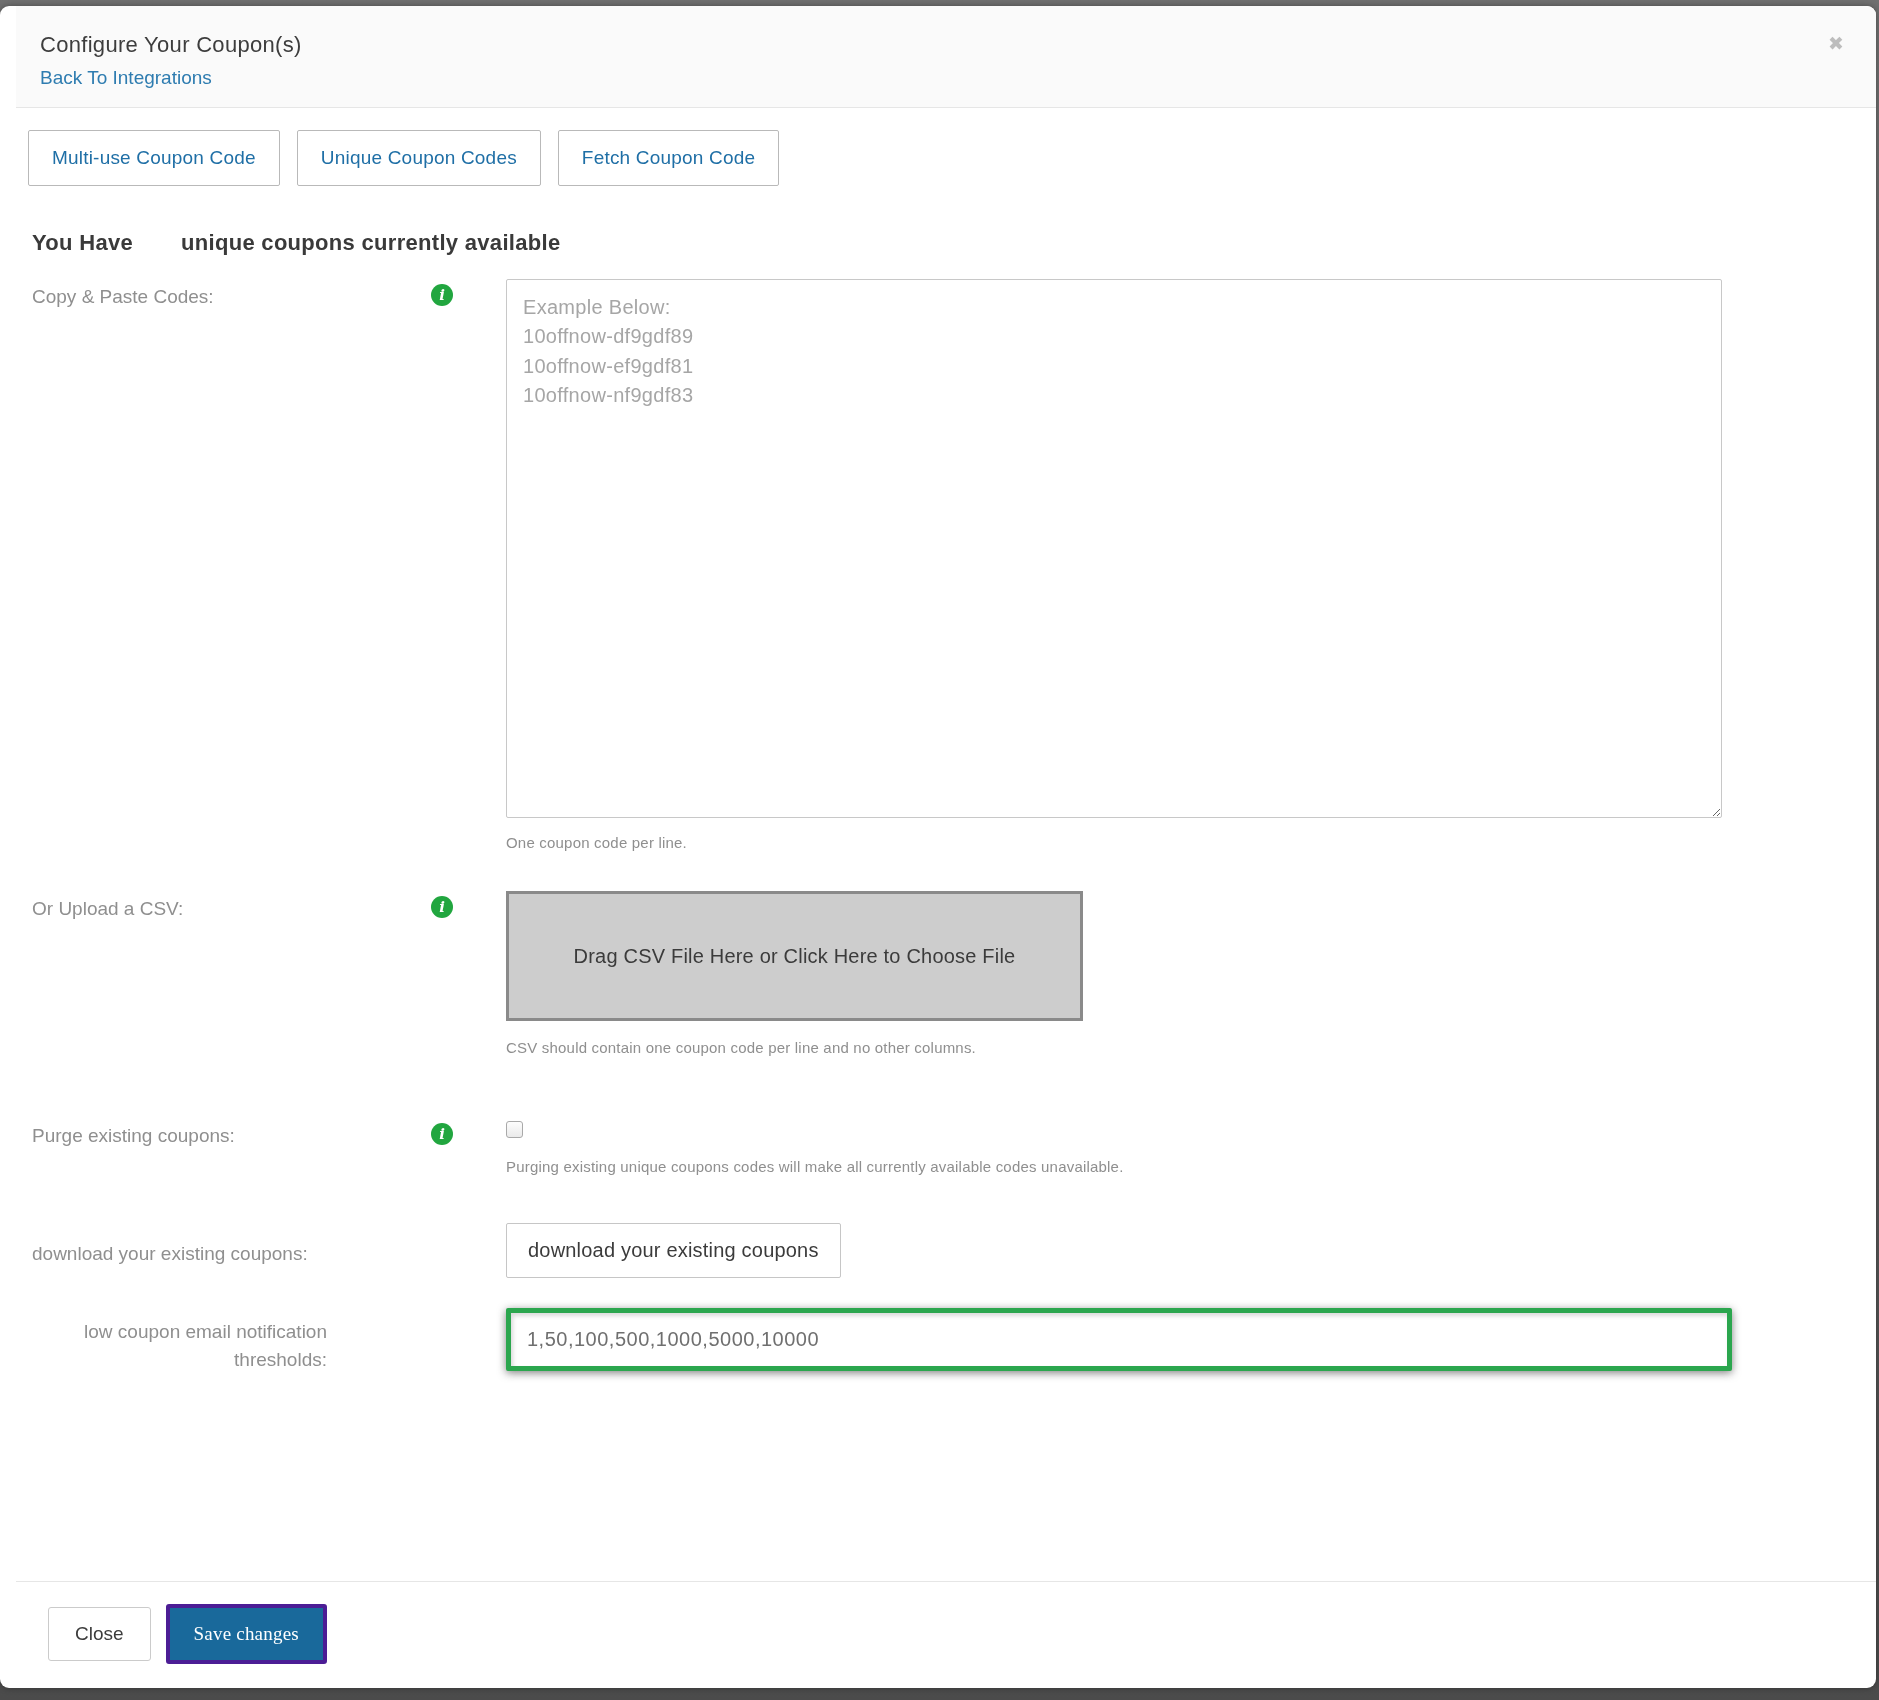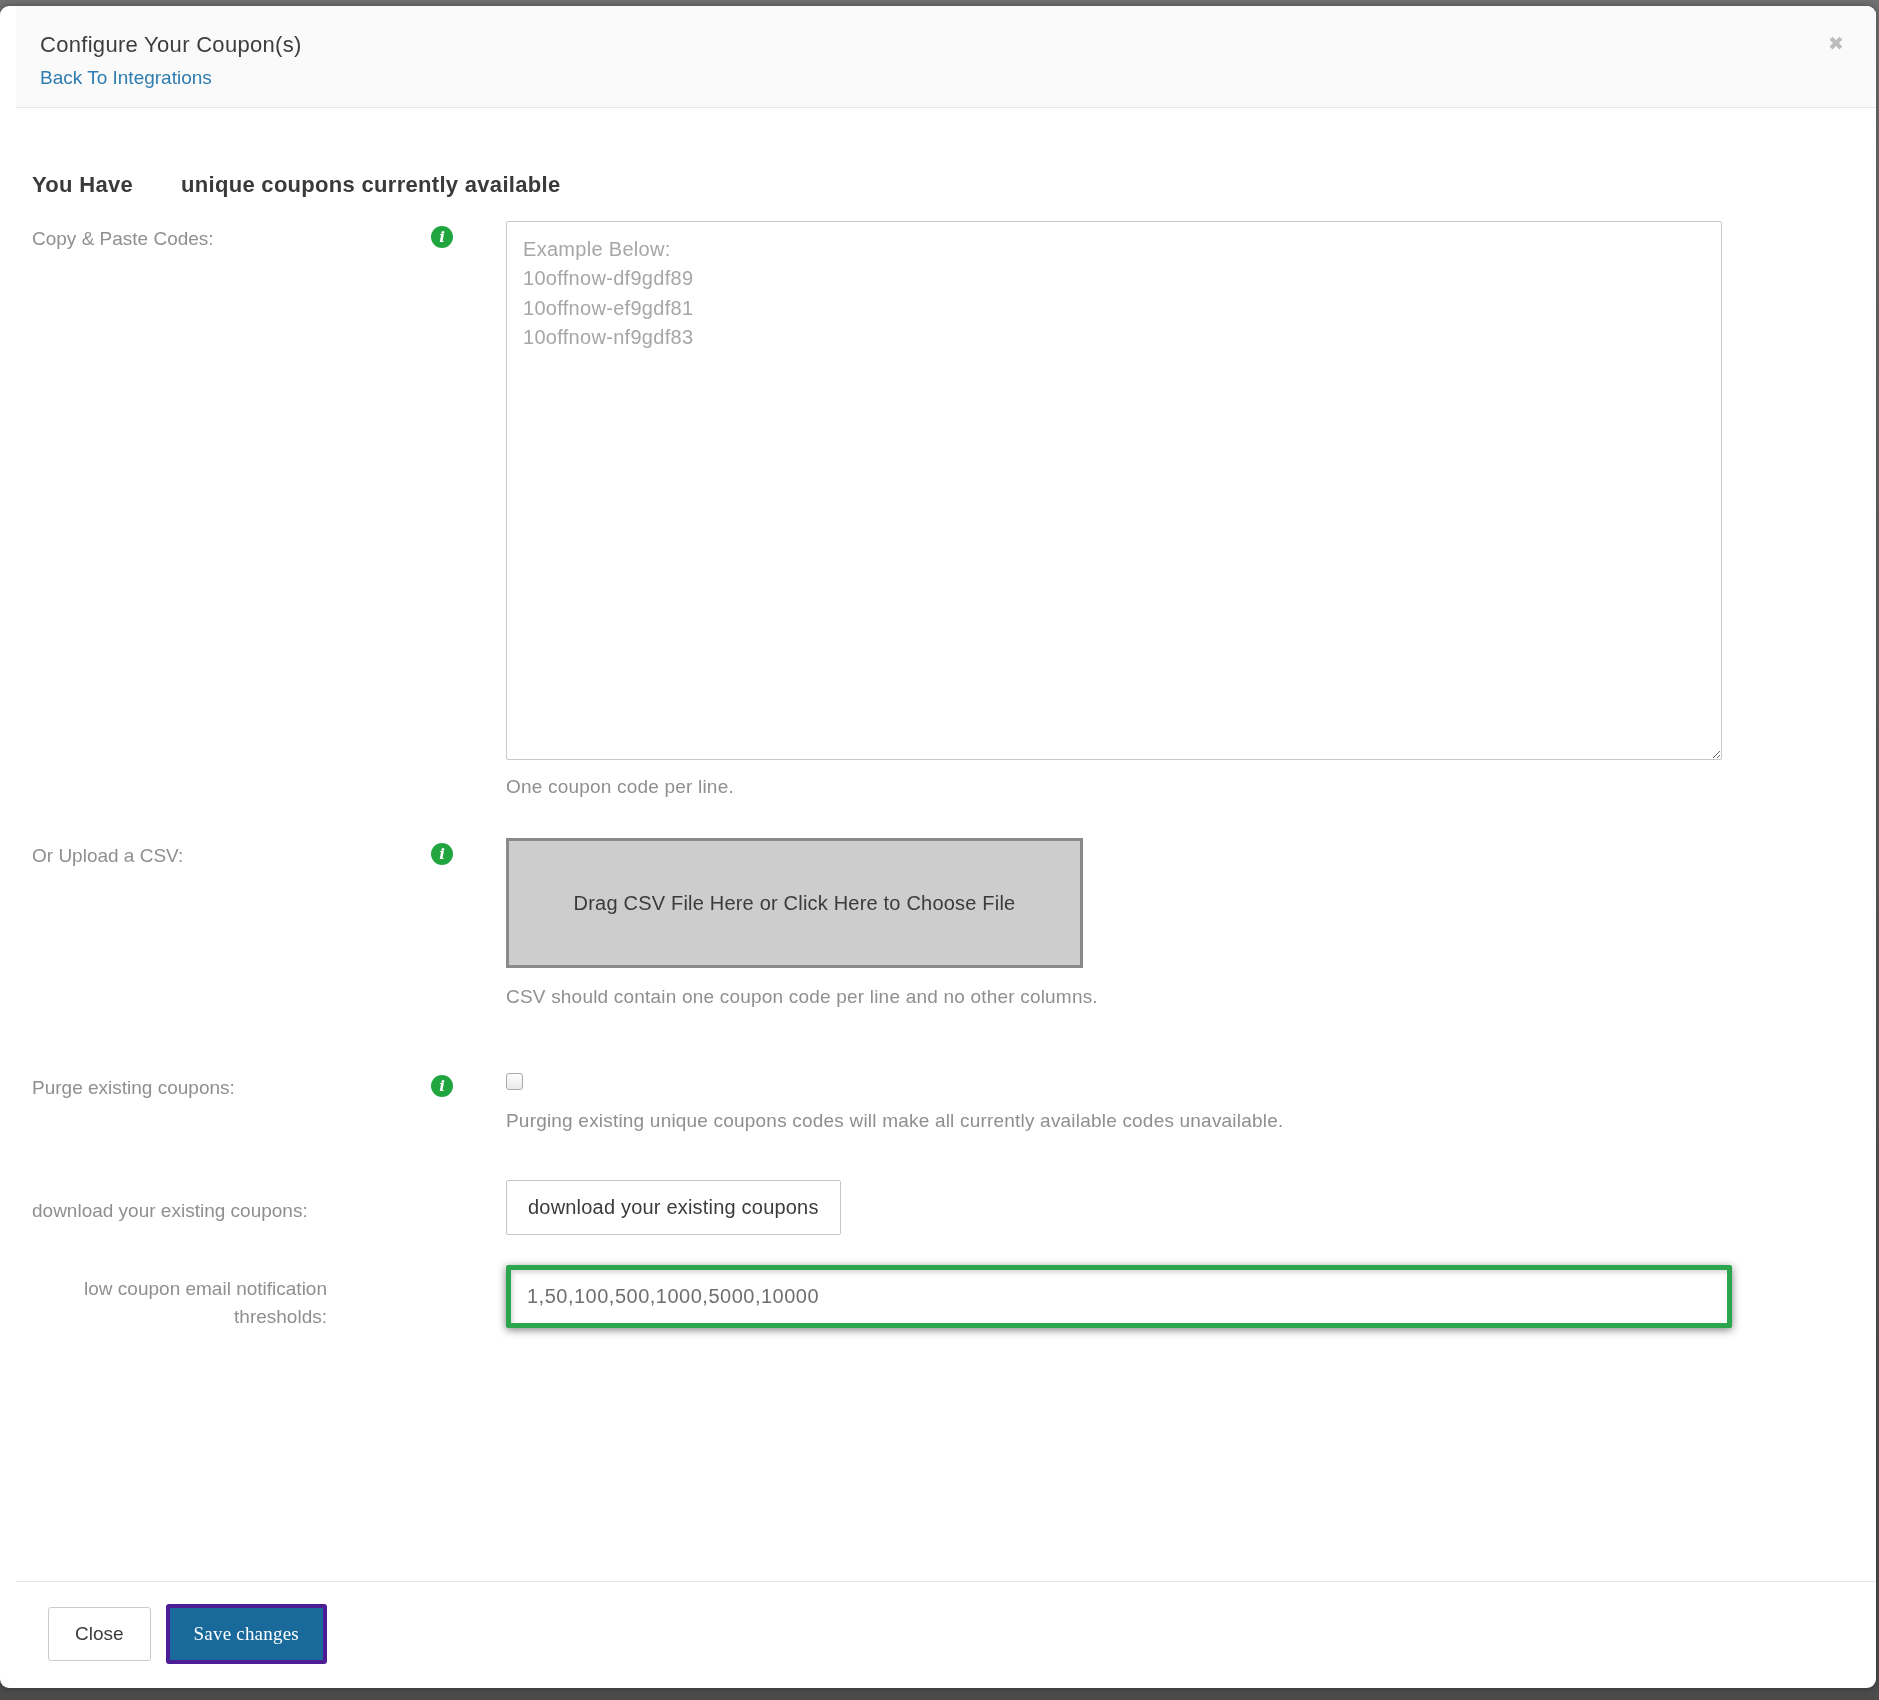--- a/index.html
+++ b/index.html
@@ -120,21 +120,21 @@
     font-size: 20px;
     line-height: 1.47;
     color: #a6a6a6;
     letter-spacing: 0.3px;
     resize: both;
     outline: none;
     background: #ffffff;
   }
   .helper-text {
     margin-top: 12px;
-    font-size: 19px;
+    font-size: 15px;
     color: #8f8f8f;
     letter-spacing: 0.2px;
   }
   .row-upload { margin-top: 40px; }
   .dropzone {
     width: 577px; height: 130px;
     background: #cdcdcd;
     border: 3px solid #8a8a8a;
     display: flex;
     align-items: center;
@@ -229,20 +229,25 @@
   <div class="modal">
 
     <div class="modal-header">
       <div class="modal-title">Configure Your Coupon(s)</div>
       <a class="back-link">Back To Integrations</a>
       <span class="close-x">✖</span>
     </div>
 
     <div class="modal-body">
 
+      <div class="tabs">
+        <button class="tab-btn">Multi-use Coupon Code</button>
+        <button class="tab-btn">Unique Coupon Codes</button>
+        <button class="tab-btn">Fetch Coupon Code</button>
+      </div>
 
       <div class="heading">
         <span>You Have</span><span class="count-gap"></span><span>unique coupons currently available</span>
       </div>
 
       <div class="form-row row-codes" style="margin-top: 23px;">
         <div class="label-col">
           <span>Copy &amp; Paste Codes:</span>
           <span class="info-icon">i</span>
         </div>

